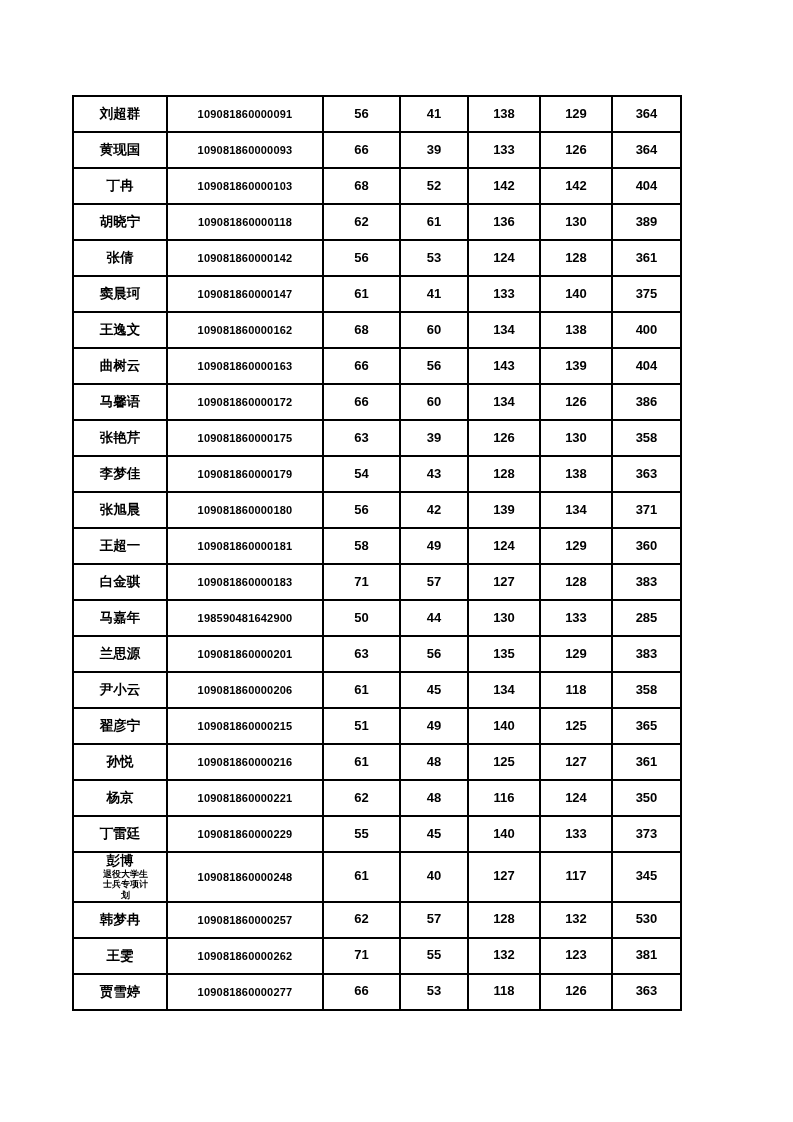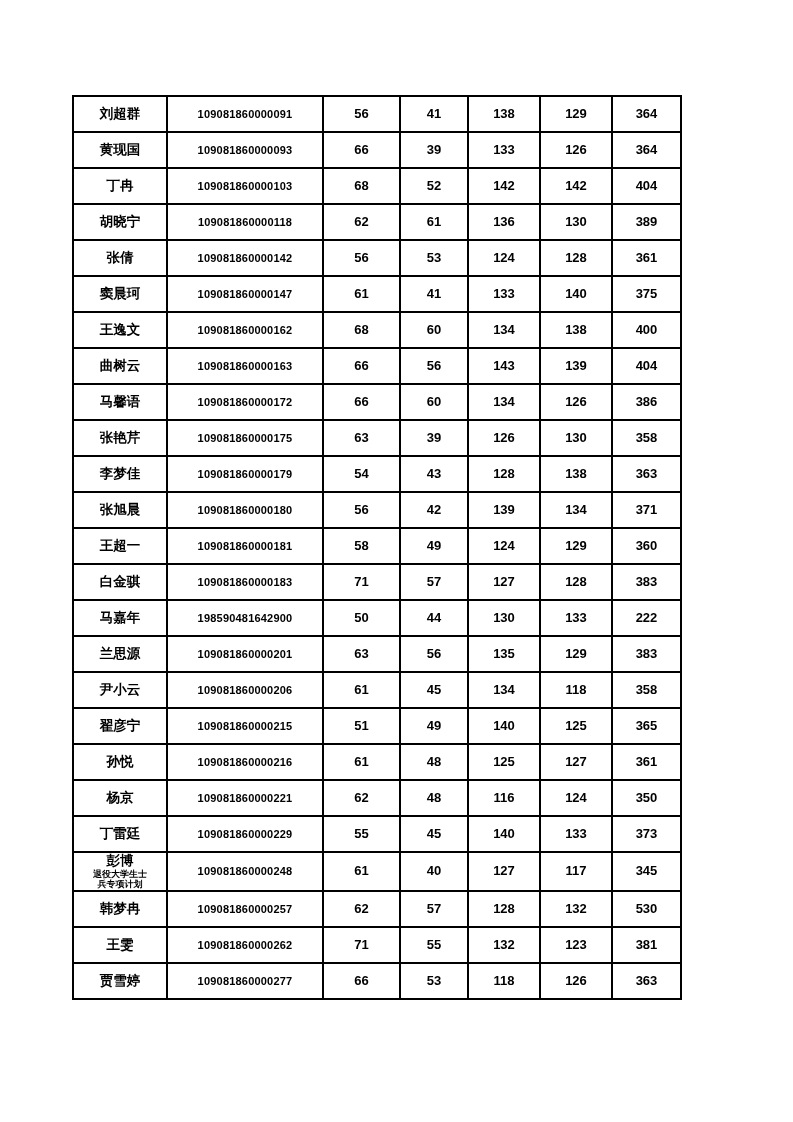--- a/index.html
+++ b/index.html
@@ -39,20 +39,21 @@
     height: 39px;
   }
   .score-table .name-cell {
     font-size: 13.5px;
   }
   .score-table .note {
     font-size: 9px;
     line-height: 1.2;
     letter-spacing: 0px;
     padding: 0 17px;
+    margin-left: 11px;
   }
   .score-table .exam-no {
     font-size: 11px;
     letter-spacing: 0.2px;
   }
 </style>
 </head>
 <body style="background: rgb(255, 255, 255); color: rgb(0, 0, 0);">
 
 <table class="score-table">
@@ -222,21 +223,21 @@
       </tr>
       <tr>
         <td class="name-cell">
           <div>马嘉年</div>
         </td>
         <td class="exam-no">198590481642900</td>
         <td>50</td>
         <td>44</td>
         <td>130</td>
         <td>133</td>
-        <td>222</td>
+        <td>285</td>
       </tr>
       <tr>
         <td class="name-cell">
           <div>兰思源</div>
         </td>
         <td class="exam-no">109081860000201</td>
         <td>63</td>
         <td>56</td>
         <td>135</td>
         <td>129</td>

